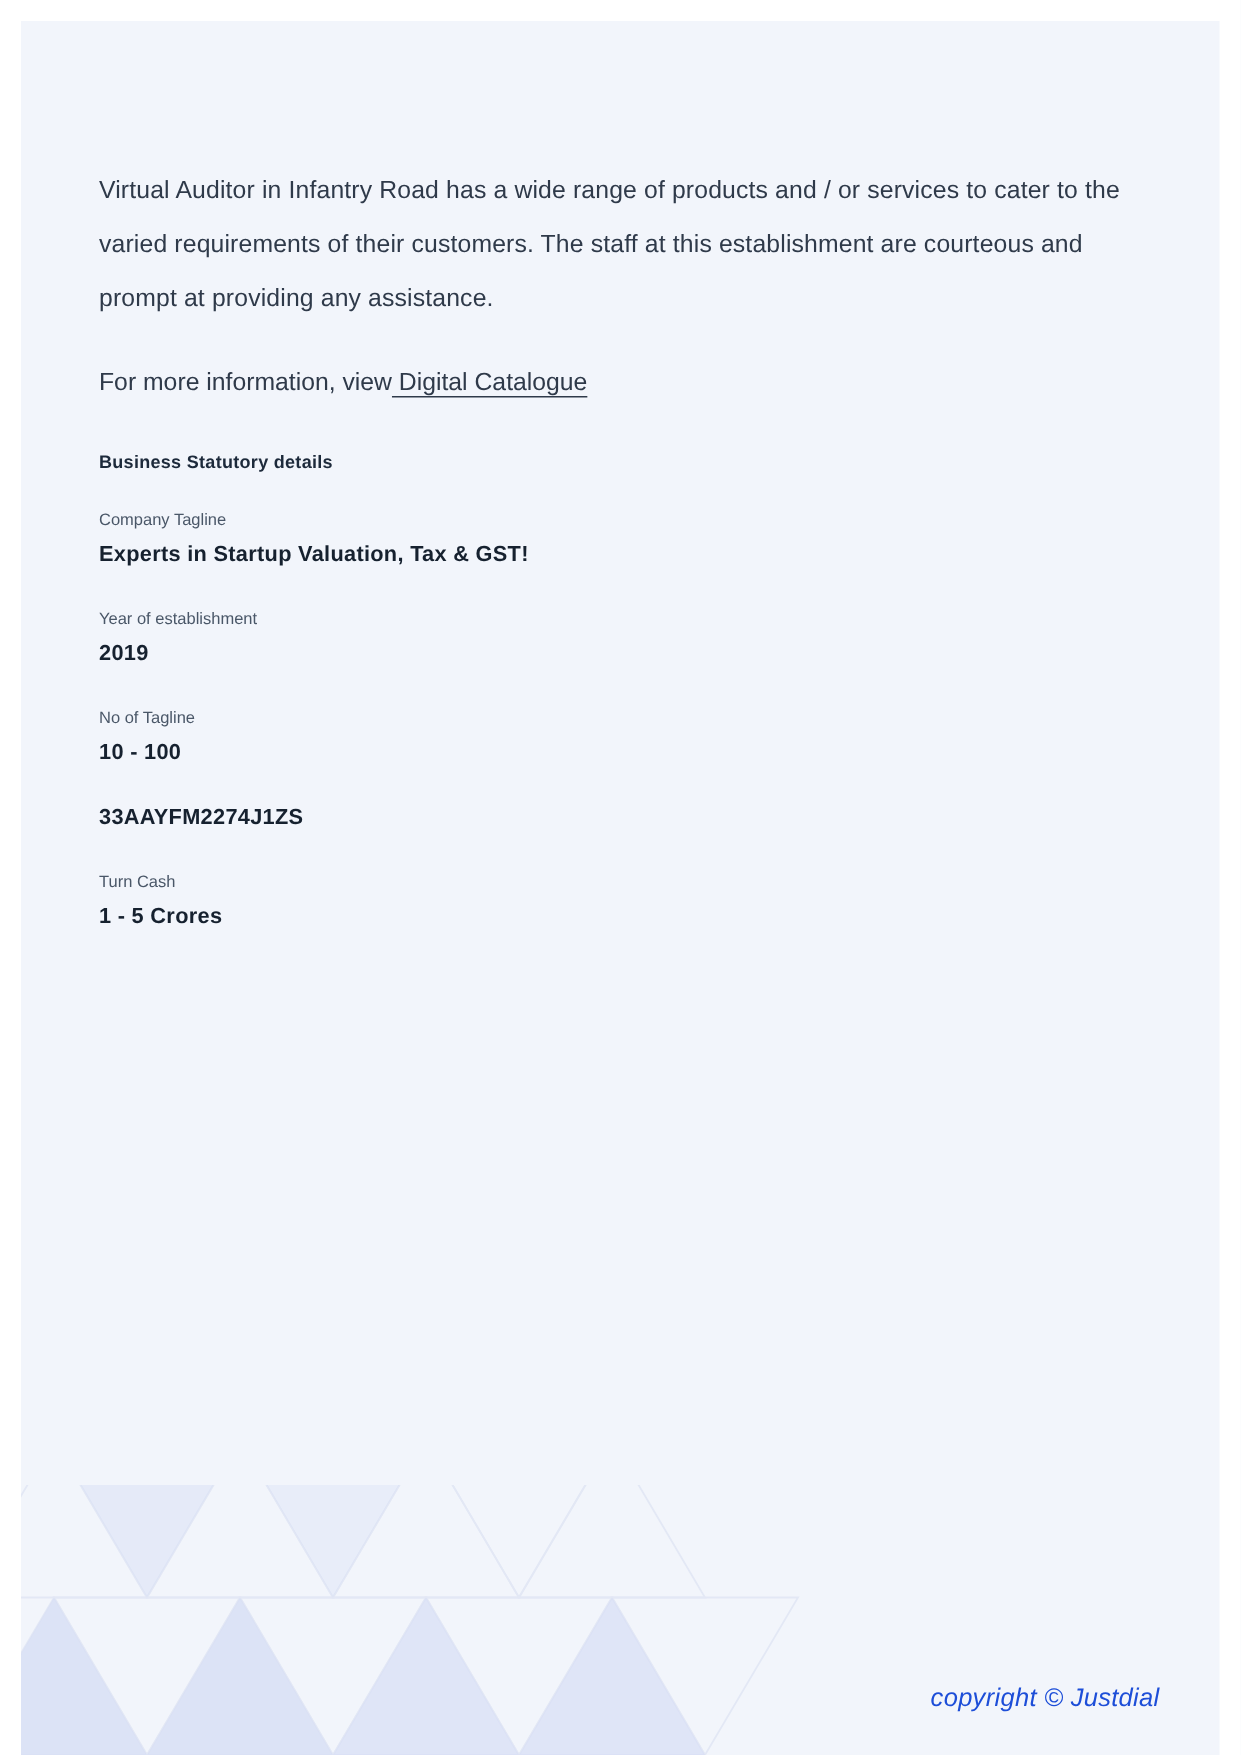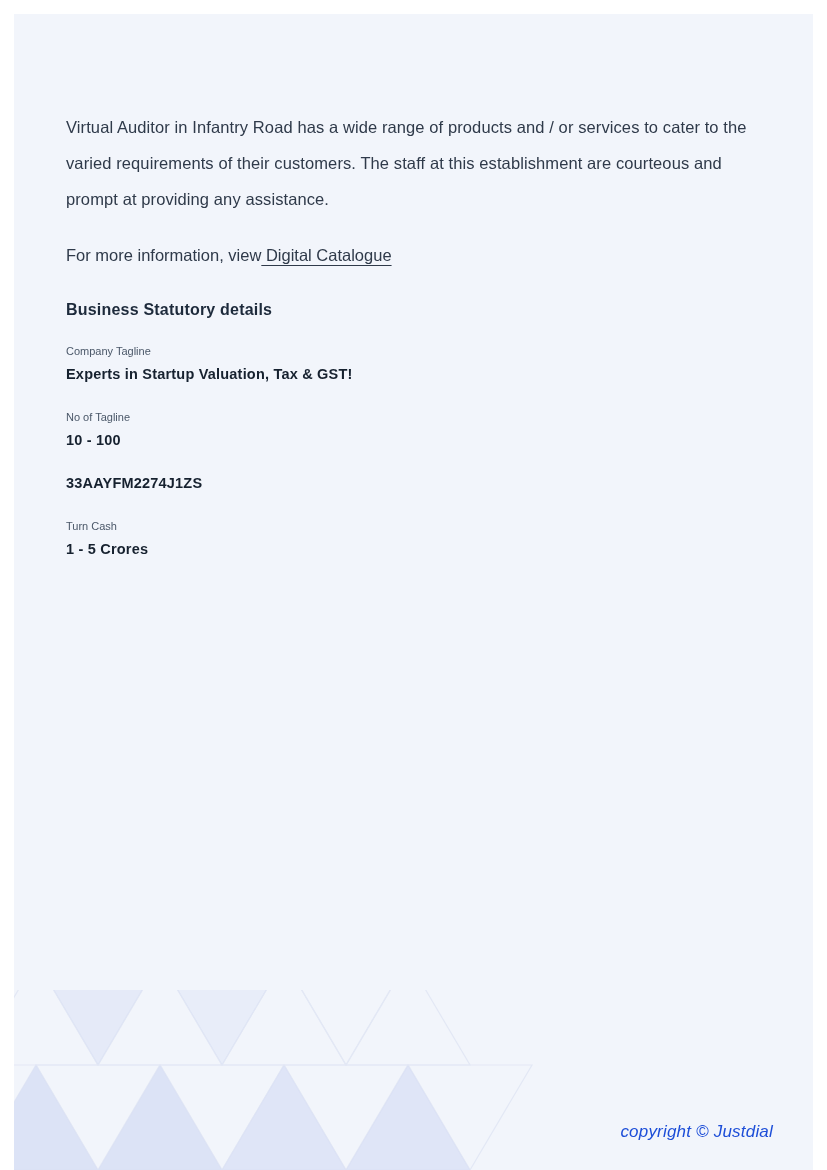--- a/index.html
+++ b/index.html
@@ -40,21 +40,21 @@
     line-height: 24px;
     color: #2f3a4a;
     margin: 0 0 34px 0;
   }
   .moreinfo a {
     color: #2f3a4a;
     text-decoration: underline;
     text-underline-offset: 4px;
   }
   .section-title {
-    font-size: 16px;
+    font-size: 12px;
     font-weight: bold;
     color: #1d2a3b;
     margin: 0 0 22px 0;
     letter-spacing: 0.2px;
   }
   .field {
     margin-bottom: 22px;
   }
   .field-label {
     font-size: 11px;
@@ -98,20 +98,24 @@
 
     <p class="moreinfo"><span>For more information, view</span><a href="#"> Digital Catalogue</a></p>
 
     <h2 class="section-title">Business Statutory details</h2>
 
     <div class="field">
       <div class="field-label">Company Tagline</div>
       <div class="field-value">Experts in Startup Valuation, Tax &amp; GST!</div>
     </div>
 
+    <div class="field">
+      <div class="field-label">Year of establishment</div>
+      <div class="field-value">2019</div>
+    </div>
 
     <div class="field">
       <div class="field-label">No of Tagline</div>
       <div class="field-value">10 - 100</div>
     </div>
 
     <div class="field">
       <div class="field-value">33AAYFM2274J1ZS</div>
     </div>
 

